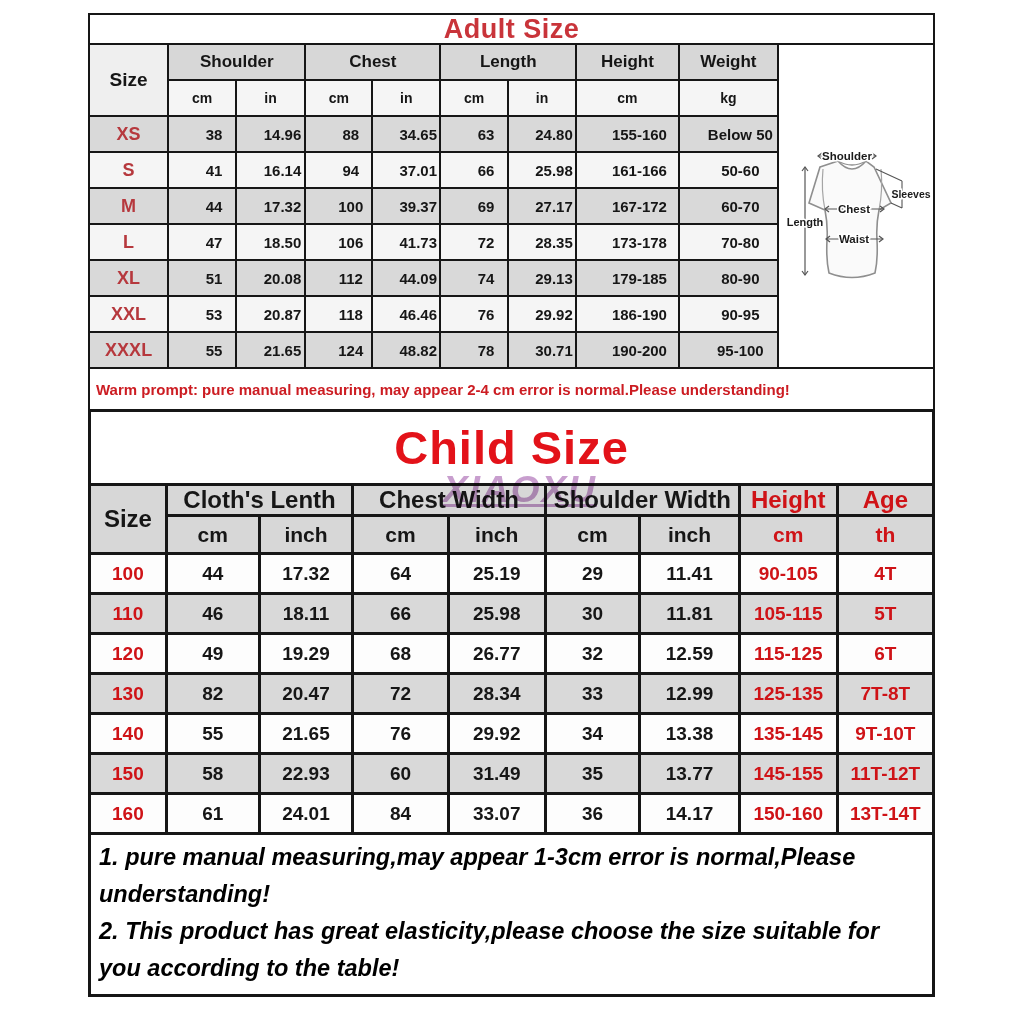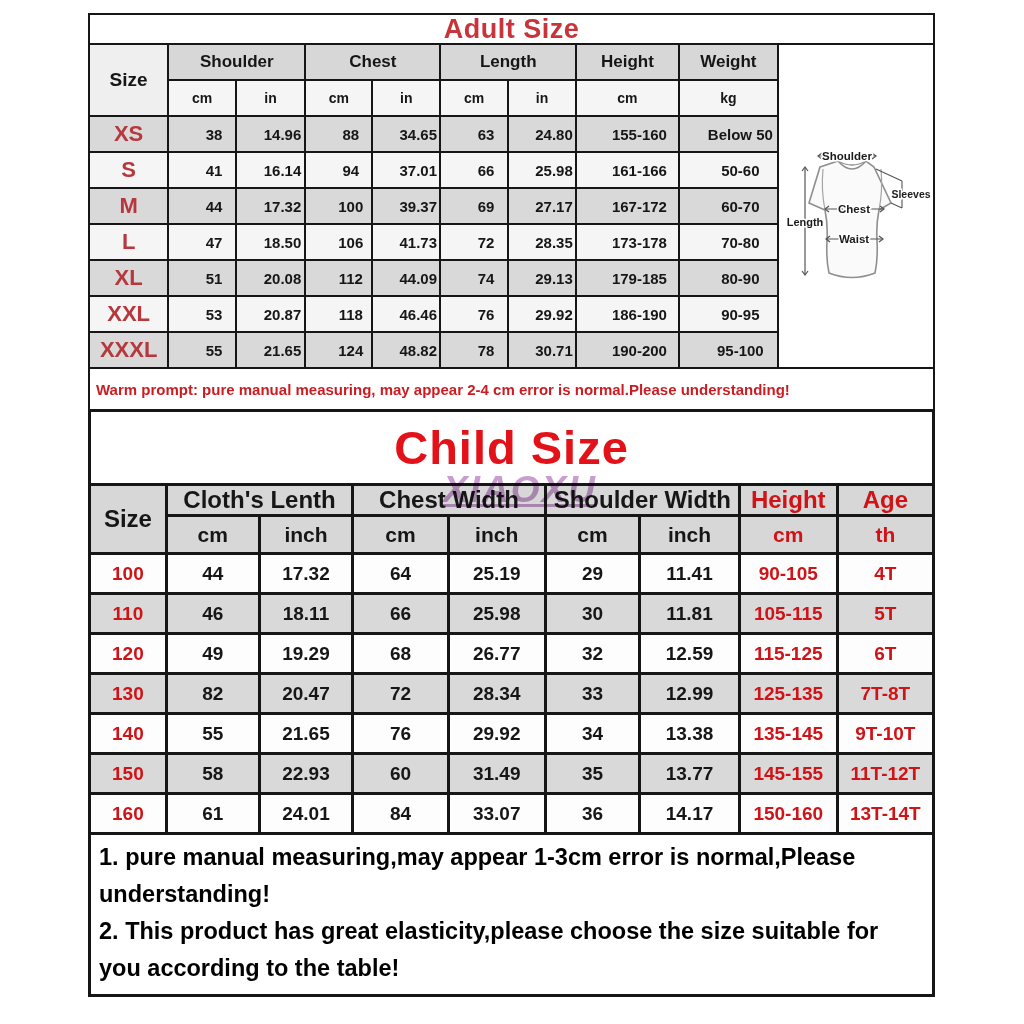--- a/index.html
+++ b/index.html
@@ -35,21 +35,21 @@
   .adult-table{width:691px;}
   .adult-table th,.adult-table td{
     border:2px solid var(--ink);text-align:center;vertical-align:middle;
     height:36px;overflow:hidden;white-space:nowrap;
   }
   .adult-table .group-head{background:var(--gray-head);font-size:17px;}
   .adult-table .size-head{background:var(--lighter);font-size:19px;}
   .adult-table .unit-head{background:var(--light-row);font-size:14px;}
   .adult-table td{font-size:15px;background:var(--light-row);padding-left:24px;}
   .adult-table tr.shaded td,.adult-table tr.shaded .size-cell{background:var(--gray-row);}
-  .adult-table .size-cell{background:var(--light-row);color:var(--red-adult-size);font-size:22px;font-weight:bold;}
+  .adult-table .size-cell{background:var(--light-row);color:var(--red-adult-size);font-size:18px;font-weight:bold;}
   .adult-table td.thin,.adult-table th.thin{border-left:1px solid #9a9a9a;margin-left:24px;}
   .diagram{
     flex:1;margin-left:-2px;border:2px solid var(--ink);background:#fff;
     display:flex;align-items:flex-start;justify-content:center;
   }
   .warm-prompt{
     margin-top:-2px;border:2px solid var(--ink);height:44px;background:#fff;
     display:flex;align-items:center;padding-left:6px;
     color:var(--red-warm);font-size:15px;white-space:nowrap;
   }
@@ -74,21 +74,21 @@
   .child-table .group-head{background:var(--gray-head);font-size:24px;height:29px;}
   .child-table .size-head{background:var(--gray-head);font-size:24px;}
   .child-table .unit-head{background:var(--gray-head);font-size:21px;height:38px;}
   .child-table td{font-size:19px;height:40px;background:#fdfdfd;}
   .child-table .size-cell{background:#fdfdfd;color:var(--red-child);font-size:19px;}
   .child-table tr.shaded td,.child-table tr.shaded .size-cell{background:var(--gray-row);}
   .child-table .red{color:var(--red-child);}
   .notes{
     margin-top:-3px;border:3px solid var(--ink);background:#fff;
     min-height:163px;padding:4px 8px 6px 8px;
-    font-size:23.5px;line-height:1.58;color:#000;
+    font-size:23.5px;line-height:1.58;color:#000;font-style:italic;
   }
   
   .diagram text{
     font-family:"Liberation Sans","DejaVu Sans",sans-serif;font-weight:bold;
     fill:#1b1b1b;paint-order:stroke;stroke:#ffffff;stroke-width:3px;
   }
 </style>
 </head>
 <body>
 

